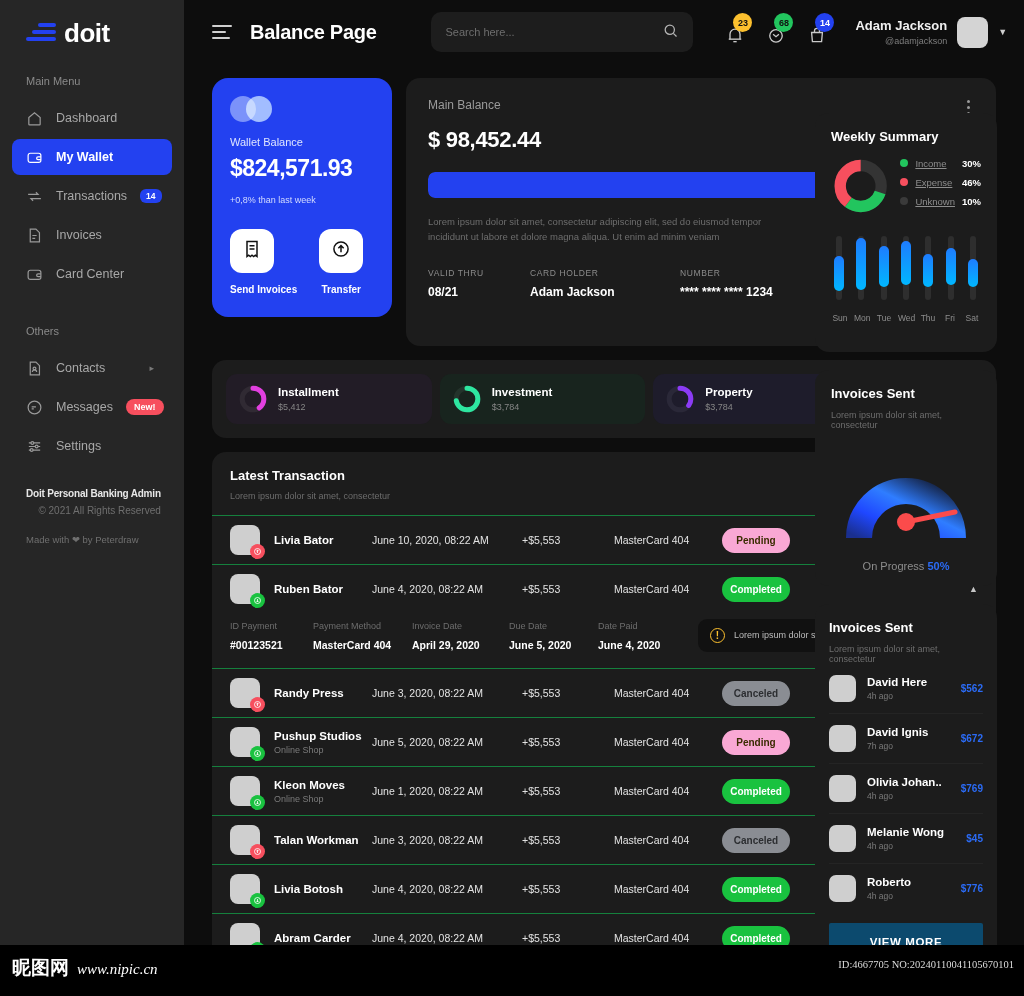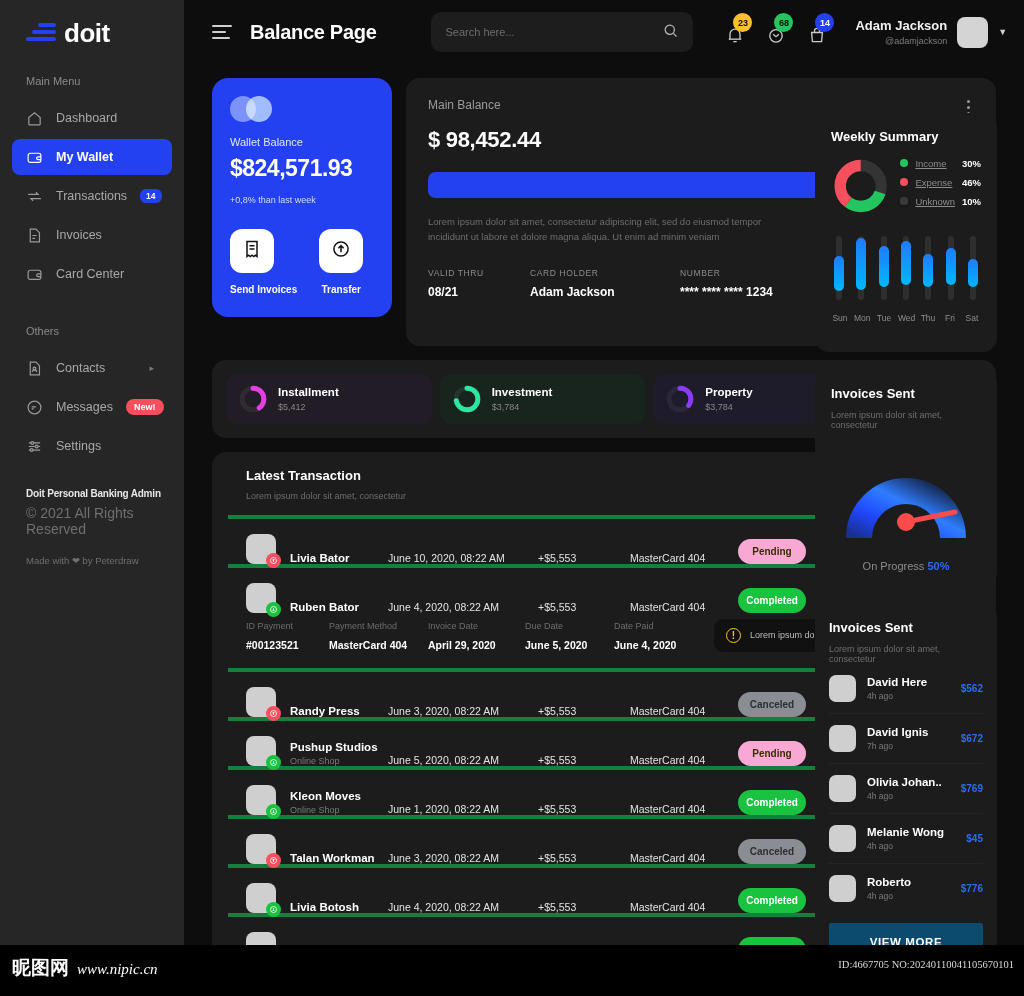--- a/index.html
+++ b/index.html
@@ -38,21 +38,21 @@
     background: #2341f0; color: #fff; font-size: 8.5px; font-weight: bold;
     border-radius: 6px; padding: 2px 6px; margin-right: 14px;
   }
   .badge-new {
     background: #f74f5e; color: #fff; font-size: 9px; font-weight: bold;
     border-radius: 9px; padding: 3px 8px; margin-right: 10px;
   }
   .caret-right { color: #7a7a7a; font-size: 9px; margin-right: 18px; }
   .side-footer { position: absolute; left: 26px; top: 488px; }
   .sf-title { color: #e7e7e7; font-size: 10px; font-weight: bold; letter-spacing: -0.2px;}
-  .sf-sub { color: #6f6f6f; font-size: 14px; margin-top: 6px; }
+  .sf-sub { color: #6f6f6f; font-size: 10px; margin-top: 6px; text-align: right; }
   .sf-made { color: #6f6f6f; font-size: 9.5px; margin-top: 18px; }
 
   
   .header { position: absolute; left: 184px; top: 0; width: 840px; height: 64px; display: flex; align-items: center; }
   .ham { margin-left: 28px; width: 20px; display: flex; flex-direction: column; gap: 4px; cursor: pointer;}
   .ham i { display:block; height:2px; background:#cfcfcf; border-radius:2px; }
   .ham i:nth-child(1){width:20px;} .ham i:nth-child(2){width:14px;} .ham i:nth-child(3){width:18px;}
   .page-title { margin-left: 18px; color: #fff; font-size: 20px; font-weight: bold; letter-spacing: -0.3px; }
   .search-wrap {
     margin-left: 55px; width: 262px; height: 40px; background: #1d1d1d;
@@ -145,30 +145,30 @@
   .sp-name { color: #fff; font-size: 11.5px; font-weight: bold; }
   .sp-amt { color: #868686; font-size: 9px; margin-top: 4px; }
   .new-spends {
     background: #2341f0; color: #fff; font-size: 11.5px; font-weight: bold;
     border: none; border-radius: 10px; padding: 16px 20px; cursor: pointer;
     font-family: "Liberation Sans", sans-serif; white-space: nowrap;
   }
 
   
   .row3 { padding: 14px 28px 0 28px; }
-  .tx-panel { padding: 16px 0 8px 16px; }
+  .tx-panel { padding: 16px 0 8px 0; }
   .tx-head { display: flex; justify-content: space-between; align-items: flex-start; padding: 0 18px; }
   .tx-title { color: #fff; font-size: 13px; font-weight: bold; }
   .tx-sub { color: #6d6d6d; font-size: 9px; margin-top: 8px; }
   .tx-tabs { display: flex; gap: 22px; }
   .tx-tab { color: #8d8d8d; font-size: 11px; padding-bottom: 12px; cursor: pointer; border-bottom: 2px solid transparent; }
   .tx-tab.active { color: #2b6bf5; font-weight: bold; border-bottom-color: #2341f0; }
   .tx-tab.line { border-bottom-color: #23324d; }
   .tx-list { margin-top: 14px; }
-  .tx-row { display: flex; align-items: flex-end; height: 49px; padding: 0 18px; border-top: 4px solid #15803d; }
+  .tx-row { display: flex; align-items: center; height: 49px; padding: 0 18px; border-top: 1px solid #15803d; }
   .tx-avatar { position: relative; width: 30px; height: 30px; flex: 0 0 30px; }
   .tx-avatar .sq { width: 30px; height: 30px; border-radius: 8px; background: #cfcfcf; }
   .tx-dot { position: absolute; right: -5px; bottom: -4px; width: 15px; height: 15px; border-radius: 50%;
             display: flex; align-items: center; justify-content: center; }
   .tx-dot svg { width: 9px; height: 9px; }
   .tx-name-col { width: 112px; padding-left: 14px; }
   .tx-name { color: #fff; font-size: 11.5px; font-weight: bold; }
   .tx-shop { color: #7b7b7b; font-size: 9px; margin-top: 3px; }
   .tx-date { width: 150px; color: #e3e3e3; font-size: 10.5px; }
   .tx-amt { width: 92px; color: #e3e3e3; font-size: 10.5px; }

